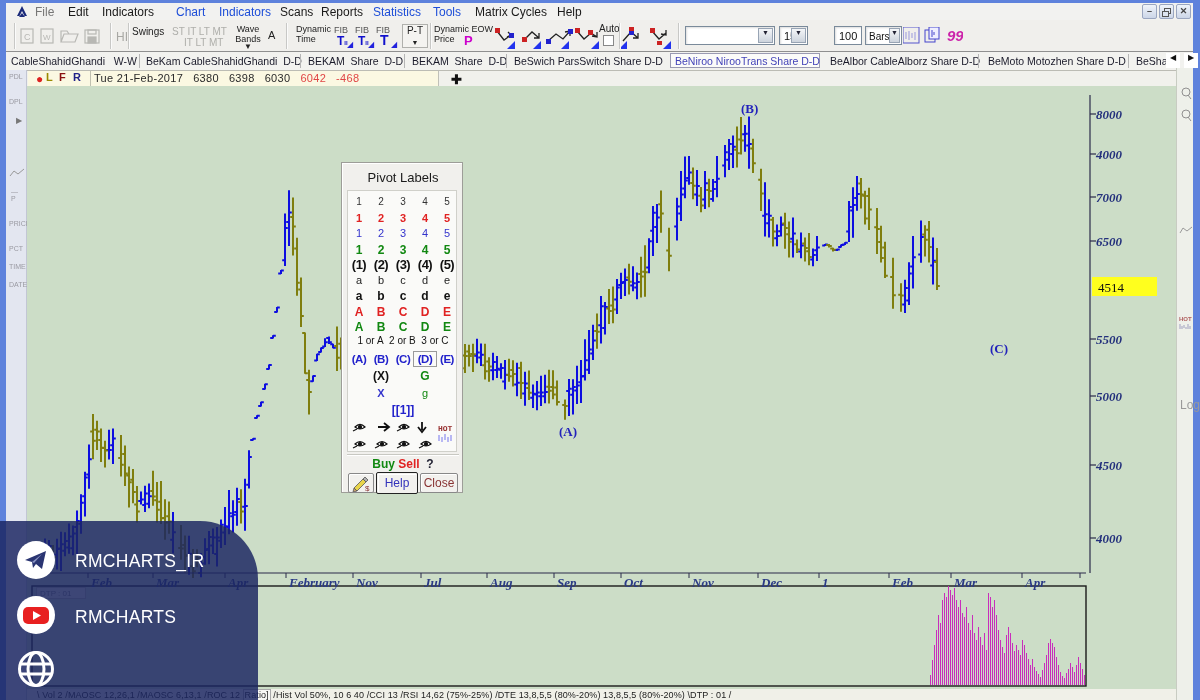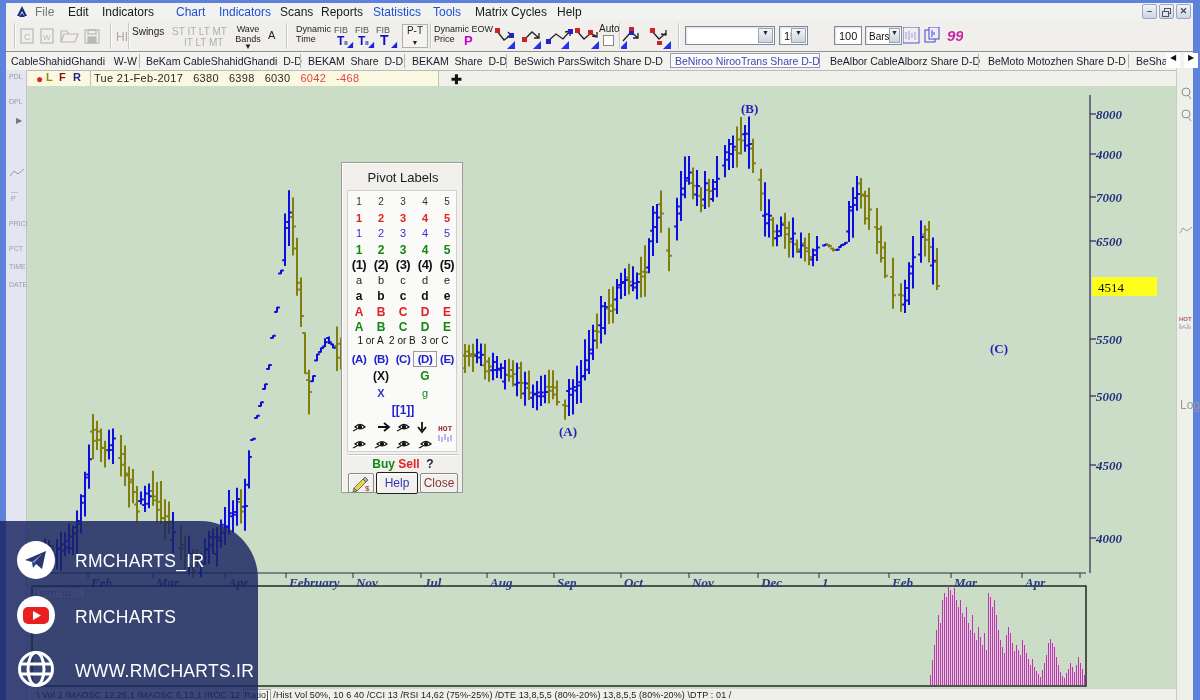--- a/index.html
+++ b/index.html
@@ -423,14 +423,13 @@
         <rect x="6" y="11" width="26" height="17" rx="5" fill="#e82020"></rect>
         <path d="M16 15 L24 19.5 L16 24 Z" fill="#fff"></path>
       </svg>
 </div>
 <div class="otxt" style="top:86px">RMCHARTS</div>
 <svg class="abs" style="left:17px;top:129px" width="38" height="38" viewBox="0 0 38 38" stroke="#fff" fill="none" stroke-width="3">
 <circle cx="19" cy="19" r="16.5"></circle>
       <ellipse cx="19" cy="19" rx="8" ry="16.5"></ellipse>
       <path d="M3.5 14 H34.5 M3.5 24 H34.5"></path>
 </svg>
-<div class="otxt" style="top:140px">WWW.RMCHARTS.IR</div>
 </div>
 
 </body></html>

